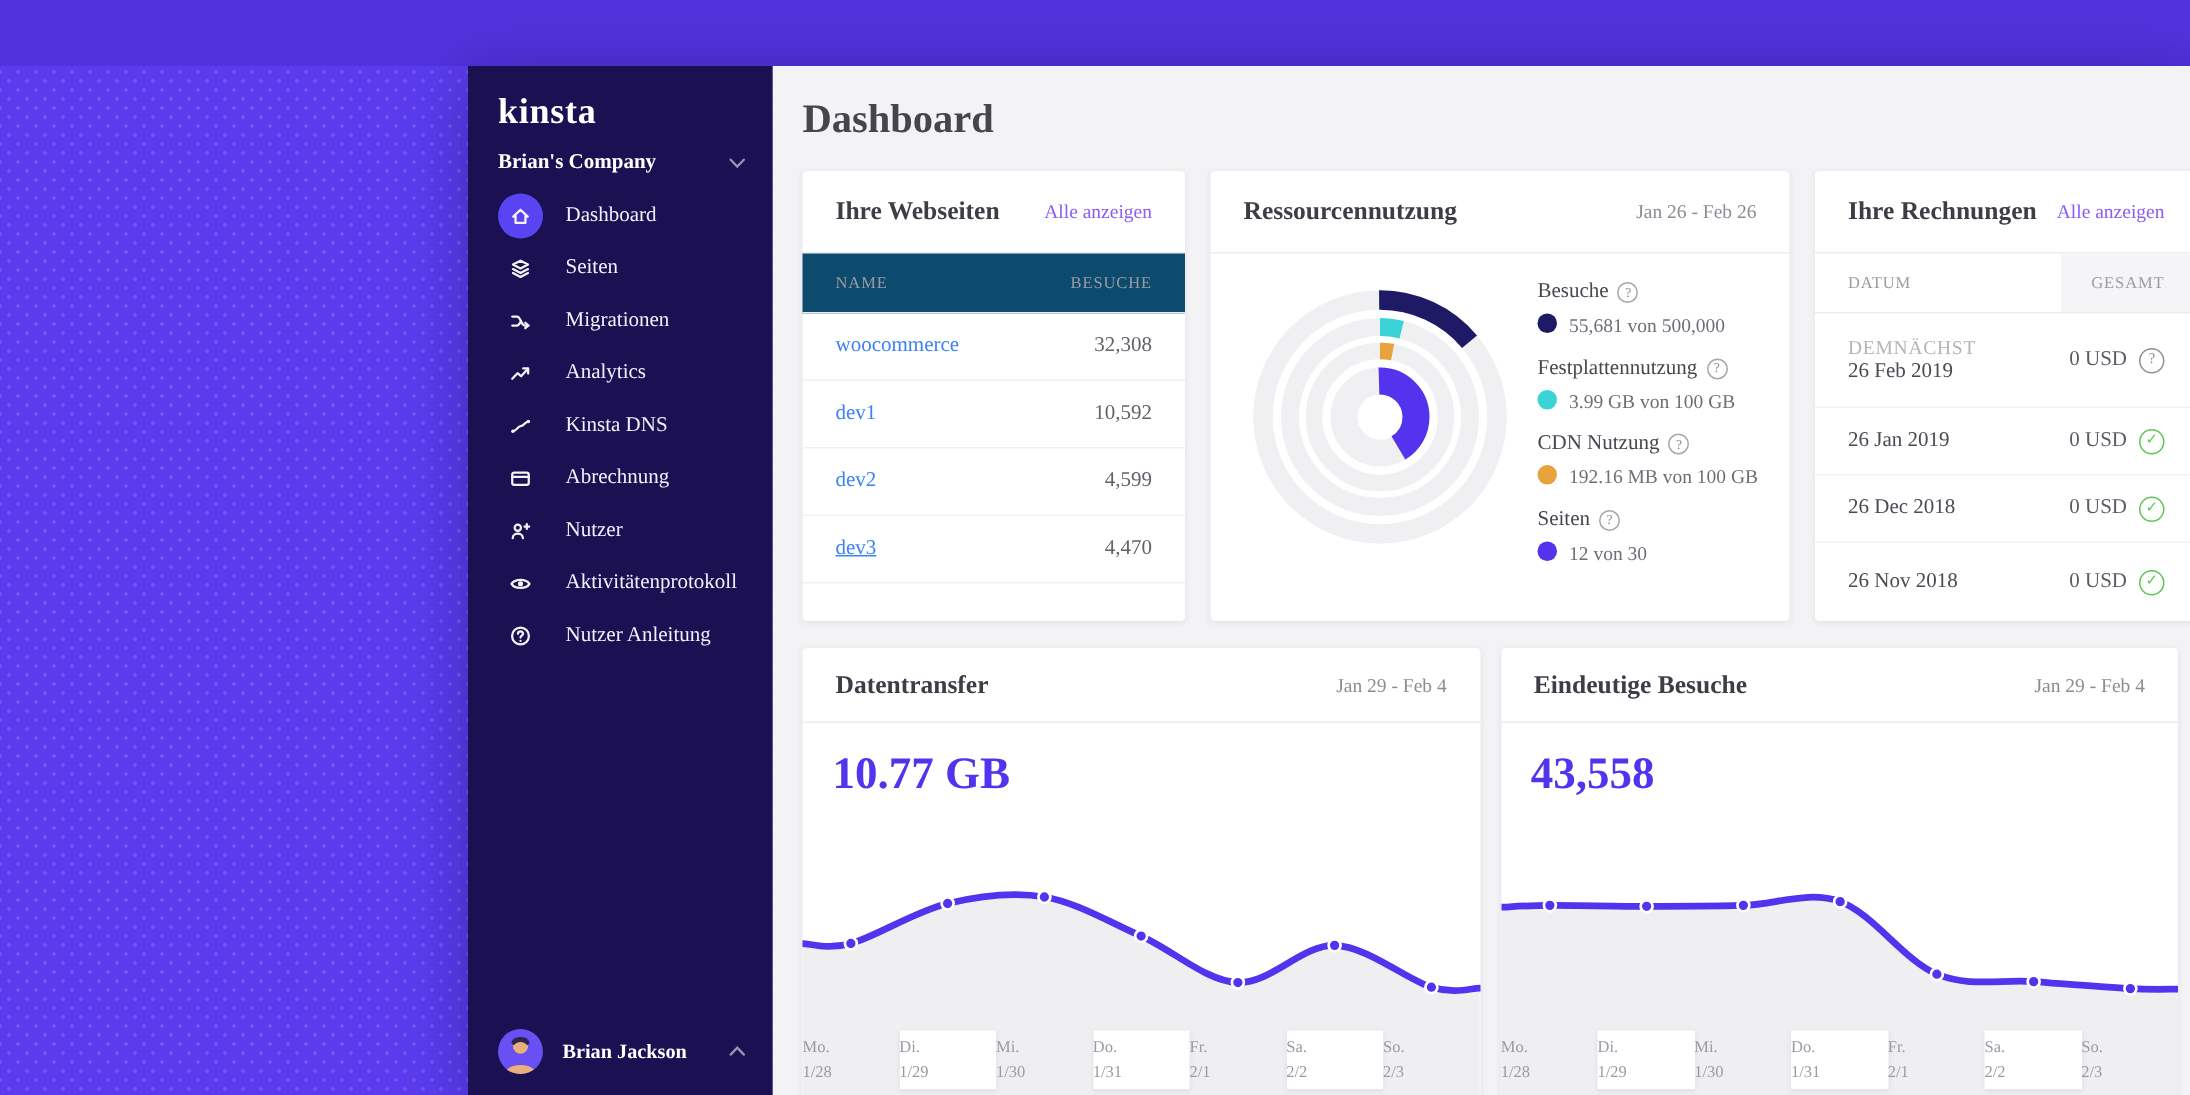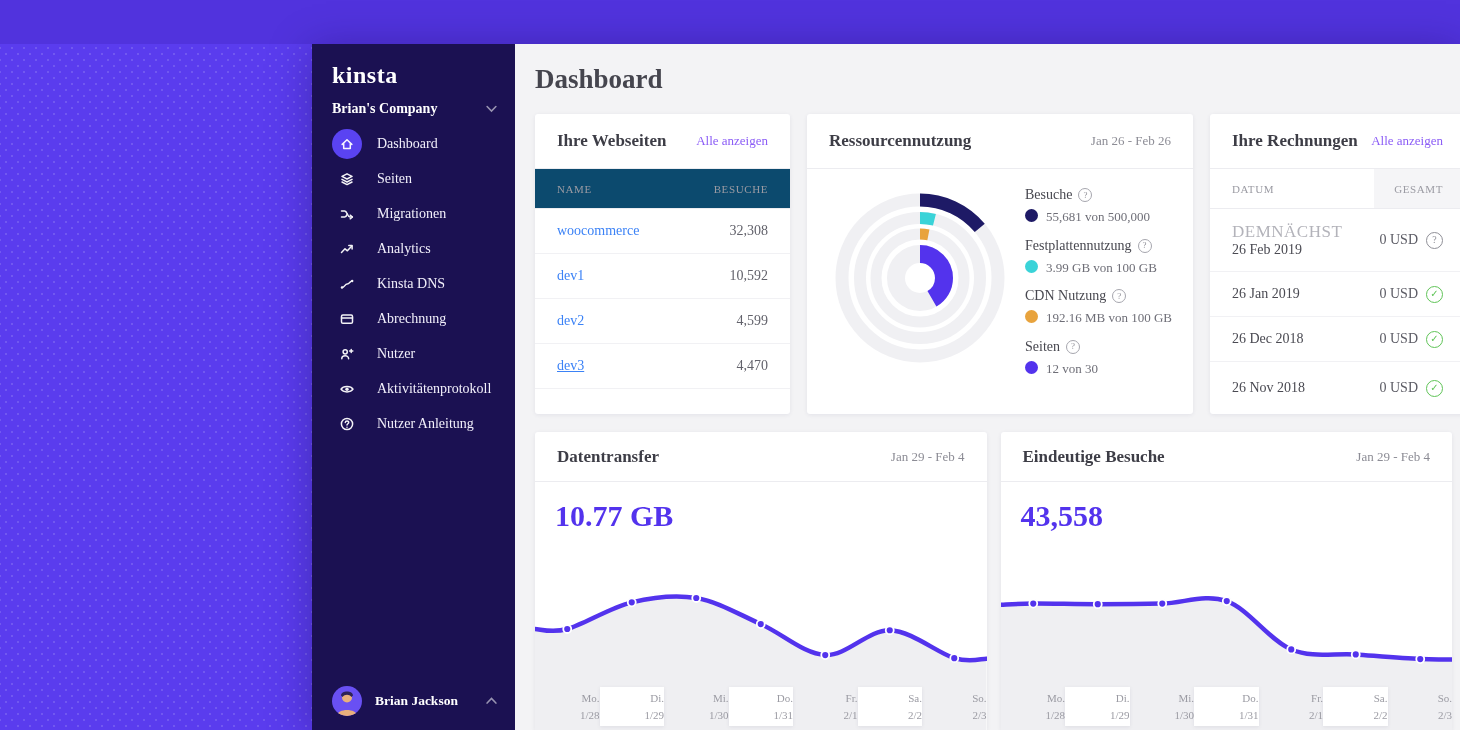--- a/index.html
+++ b/index.html
@@ -63,21 +63,21 @@
 
   .inv-thead { display:flex; align-items:stretch; height:40px; border-bottom:1px solid #ececf0;
                font-size:11px; letter-spacing:.6px; color:#9b9ba3; flex-shrink:0; }
   .th-datum { display:flex; align-items:center; padding-left:22px; flex:1; }
   .th-gesamt { display:flex; align-items:center; justify-content:flex-end; background:#f5f5f7; padding:0 22px 0 20px; }
   .inv-row { display:flex; justify-content:space-between; align-items:center; padding:0 22px; height:45px;
              border-bottom:1px solid #f1f1f4; }
   .inv-row.first { height:63px; }
   .inv-row:last-child { border-bottom:none; flex:1; }
   .inv-left { display:flex; flex-direction:column; justify-content:center; }
-  .inv-tag { font-size:17px; letter-spacing:.5px; color:#b3b3ba; margin-bottom:0; }
+  .inv-tag { font-size:13px; letter-spacing:.5px; color:#b3b3ba; margin-bottom:0; }
   .inv-date { font-size:14px; color:#4a4a52; }
   .inv-amount { display:flex; align-items:center; gap:8px; font-size:14px; color:#5b5b64; }
   .status-ic { width:17px; height:17px; border-radius:50%; border:1.5px solid; display:flex;
                align-items:center; justify-content:center; font-size:10px; line-height:1; }
   .status-ic.pending { border-color:#8f8f97; color:#8f8f97; }
   .status-ic.paid { border-color:#5fc457; color:#5fc457; }
 
   .res-body { display:flex; padding:14px 18px 0 18px; gap:10px; }
   .rings-wrap { width:190px; height:190px; flex-shrink:0; }
   .legend { width:150px; padding-top:4px; }
@@ -85,21 +85,21 @@
   .legend-label { display:flex; align-items:center; gap:6px; font-size:14px; color:#47474f; }
   .help-ic { width:14px; height:14px; border-radius:50%; border:1px solid #a6a6ae; color:#8f8f97;
              font-size:9px; display:flex; align-items:center; justify-content:center; line-height:1; cursor:pointer; flex-shrink:0; }
   .legend-value { display:flex; gap:8px; margin-top:5px; font-size:13px; color:#6e6e77; line-height:1.35; }
   .dot { width:13px; height:13px; border-radius:50%; flex-shrink:0; margin-top:1px; }
 
   .big-value { padding:16px 20px 6px; font-size:30px; font-weight:bold; color:#5333ed; line-height:36px; }
   .chart-wrap { flex:1; position:relative; }
   .chart-wrap svg.linechart { position:absolute; inset:0; width:100%; height:100%; }
   .x-labels { position:absolute; left:0; right:0; bottom:6px; height:39px; display:flex; }
-  .x-cell { flex:1; display:flex; flex-direction:column; align-items:flex-end; justify-content:center;
+  .x-cell { flex:1; display:flex; flex-direction:column; align-items:flex-start; justify-content:center;
             font-size:11px; color:#9b9ba3; line-height:1.5; }
   .x-cell.boxed { background:#fff; box-shadow:0 1px 4px rgba(30,30,60,.08); }
 </style>
 </head>
 <body>
 
 <div class="top-band"></div>
 
 <div class="app">
   <aside class="sidebar">

